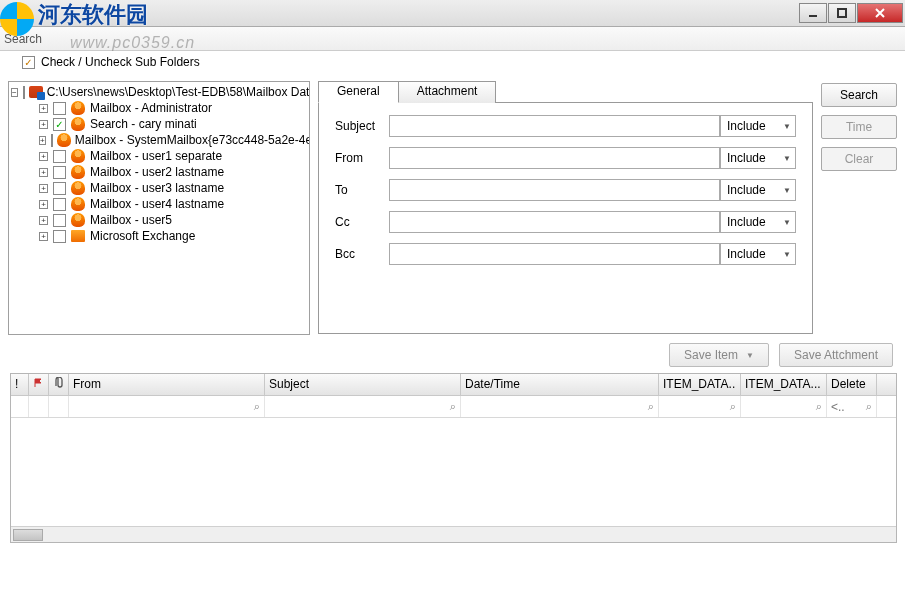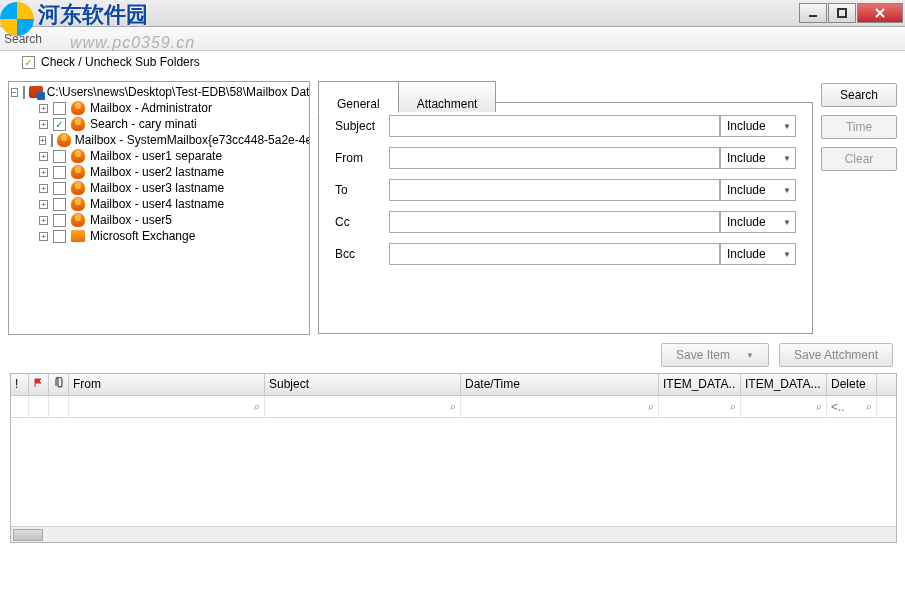--- a/index.html
+++ b/index.html
@@ -38,38 +38,38 @@
 .tree-row .ico { width: 16px; height: 16px; margin: 0 2px; display:inline-flex; align-items:center; justify-content:center;}
 .ico-db { background: linear-gradient(#d84315,#bf360c); border-radius:2px; width:14px; height:12px; position:relative;}
 .ico-db::before { content:""; position:absolute; right:-2px; bottom:-2px; width:8px; height:8px; background:#1565c0; border-radius:1px;}
 .ico-user { background: radial-gradient(circle at 50% 35%, #ffb74d 0 30%, transparent 31%), linear-gradient(#ff9800,#e65100); border-radius:50% 50% 40% 40%; width:14px; height:14px;}
 .ico-exch { background: linear-gradient(#ffa726,#ef6c00); width:14px; height:12px; border-radius:1px;}
 .tree-row .lbl { padding-left: 2px; }
 
 
 .tabpanel { flex: 1; position: relative; }
 .tabstrip { display: flex; height: 22px; }
-.tab { padding: 15px 18px; border: 1px solid #999; border-bottom: none; background: linear-gradient(#fdfdfd,#eaeaea); cursor: pointer; margin-right:-1px; font-size:12px;}
+.tab { padding: 2px 18px; border: 1px solid #999; border-bottom: none; background: linear-gradient(#fdfdfd,#eaeaea); cursor: pointer; margin-right:-1px; font-size:12px;}
 .tab.active { background: #fff; position:relative; z-index:2; border-bottom:1px solid #fff;}
 .tabbody { border: 1px solid #999; height: 232px; padding: 12px 16px 8px 16px; margin-top: -1px; }
 .frow { display: flex; align-items: center; margin-bottom: 10px; }
 .frow .flbl { width: 54px; }
 .frow .fin { flex: 1; height: 22px; border: 1px solid #aaa; }
 .frow .fsel { width: 76px; height: 22px; border: 1px solid #aaa; margin-left: 0; display: flex; align-items: center; justify-content: space-between; padding: 0 4px 0 6px; cursor: pointer; }
 .frow .fsel .dd { font-size: 8px; color: #555; }
 .hint { font-weight: bold; margin-top: 4px; }
 
 
 .sidebuttons { width: 76px; display: flex; flex-direction: column; gap: 8px; padding-top: 2px; }
 .btn { height: 24px; border: 1px solid #a8a8a8; background: linear-gradient(#fdfdfd,#e8e8e8); display: flex; align-items: center; justify-content: center; cursor: pointer; border-radius:2px;}
 .btn.disabled { color: #999; background:#f3f3f3; cursor:default;}
 
 
 .saverow { display:flex; justify-content:flex-end; gap:10px; padding: 0 12px 6px 0;}
-.savebtn { height:24px; padding:0 14px; border:1px solid #bbb; background:linear-gradient(#fafafa,#e8e8e8); display:flex; align-items:center; gap:16px; color:#888; cursor:pointer; border-radius:2px;}
+.savebtn { height:24px; padding:0 14px; border:1px solid #bbb; background:linear-gradient(#fafafa,#e8e8e8); display:flex; align-items:center; gap:8px; color:#888; cursor:pointer; border-radius:2px;}
 .savebtn .dd { font-size:8px;}
 
 
 .gridwrap { margin: 0 8px 12px 10px; border: 1px solid #b5b5b5; height: 170px; display:flex; flex-direction:column;}
 .grid-head { display:flex; height:22px; background:linear-gradient(#fafafa,#e4e4e4); border-bottom:1px solid #c8c8c8;}
 .grid-head .gh { border-right:1px solid #c8c8c8; padding:3px 4px; overflow:hidden; white-space:nowrap;}
 .grid-filt { display:flex; height:22px; border-bottom:1px solid #d8d8d8;}
 .grid-filt .gf { border-right:1px solid #e5e5e5; padding:3px 4px; color:#777; display:flex; justify-content:space-between; align-items:center;}
 .gf .mag { font-size:11px; color:#888; cursor:pointer;}
 .grid-body { flex:1; background:#fff;}

